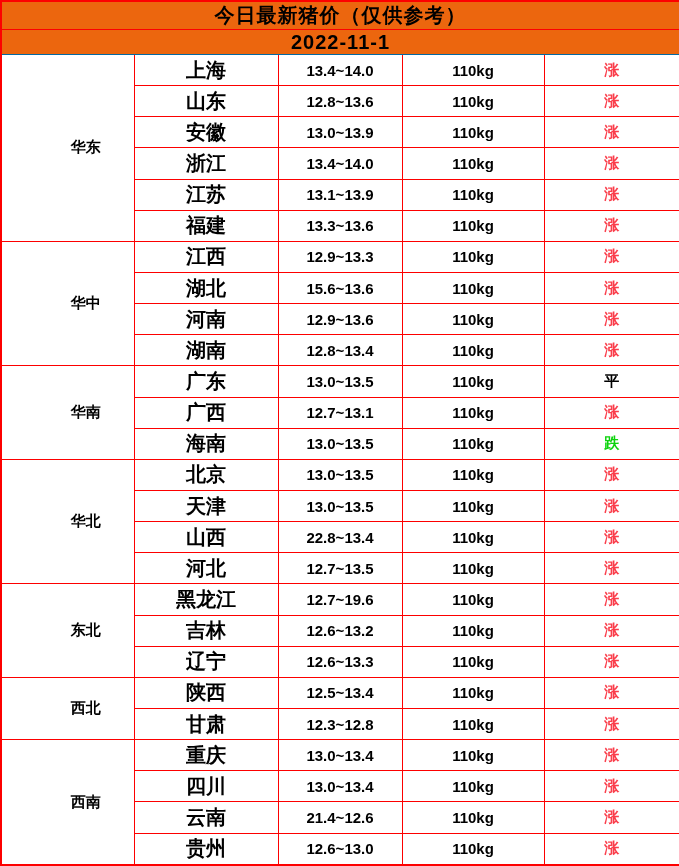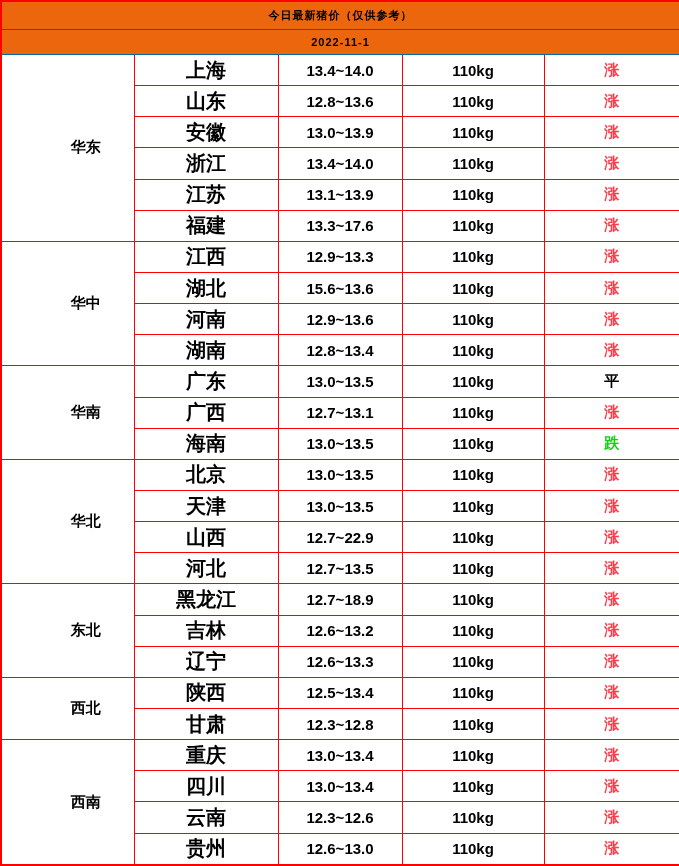--- a/index.html
+++ b/index.html
@@ -26,21 +26,21 @@
     text-align: center;
     vertical-align: middle;
     font-size: 14px;
     font-weight: 700;
     padding: 0;
     overflow: hidden;
     white-space: nowrap;
   }
   tr.hdr-row td {
     background: #ec660e;
-    font-size: 11px;
+    font-size: 20px;
     letter-spacing: 1px;
   }
   td.title-cell {
     height: 27px;
   }
   td.date-cell {
     height: 24px;
     border-bottom: 1px solid #0369a1;
   }
   td.region-cell {
@@ -104,21 +104,21 @@
         <td class="trend-cell trend-up">涨</td>
       </tr>
       <tr>
         <td class="province-cell">江苏</td>
         <td class="price-cell">13.1~13.9</td>
         <td class="weight-cell">110kg</td>
         <td class="trend-cell trend-up">涨</td>
       </tr>
       <tr>
         <td class="province-cell">福建</td>
-        <td class="price-cell">13.3~17.6</td>
+        <td class="price-cell">13.3~13.6</td>
         <td class="weight-cell">110kg</td>
         <td class="trend-cell trend-up">涨</td>
       </tr>
       <tr>
         <td class="region-cell" rowspan="4">华中</td>
         <td class="province-cell">江西</td>
         <td class="price-cell">12.9~13.3</td>
         <td class="weight-cell">110kg</td>
         <td class="trend-cell trend-up">涨</td>
       </tr>
@@ -167,34 +167,34 @@
         <td class="trend-cell trend-up">涨</td>
       </tr>
       <tr>
         <td class="province-cell">天津</td>
         <td class="price-cell">13.0~13.5</td>
         <td class="weight-cell">110kg</td>
         <td class="trend-cell trend-up">涨</td>
       </tr>
       <tr>
         <td class="province-cell">山西</td>
-        <td class="price-cell">12.7~22.9</td>
+        <td class="price-cell">22.8~13.4</td>
         <td class="weight-cell">110kg</td>
         <td class="trend-cell trend-up">涨</td>
       </tr>
       <tr>
         <td class="province-cell">河北</td>
         <td class="price-cell">12.7~13.5</td>
         <td class="weight-cell">110kg</td>
         <td class="trend-cell trend-up">涨</td>
       </tr>
       <tr>
         <td class="region-cell" rowspan="3">东北</td>
         <td class="province-cell">黑龙江</td>
-        <td class="price-cell">12.7~18.9</td>
+        <td class="price-cell">12.7~19.6</td>
         <td class="weight-cell">110kg</td>
         <td class="trend-cell trend-up">涨</td>
       </tr>
       <tr>
         <td class="province-cell">吉林</td>
         <td class="price-cell">12.6~13.2</td>
         <td class="weight-cell">110kg</td>
         <td class="trend-cell trend-up">涨</td>
       </tr>
       <tr>
@@ -224,21 +224,21 @@
         <td class="trend-cell trend-up">涨</td>
       </tr>
       <tr>
         <td class="province-cell">四川</td>
         <td class="price-cell">13.0~13.4</td>
         <td class="weight-cell">110kg</td>
         <td class="trend-cell trend-up">涨</td>
       </tr>
       <tr>
         <td class="province-cell">云南</td>
-        <td class="price-cell">12.3~12.6</td>
+        <td class="price-cell">21.4~12.6</td>
         <td class="weight-cell">110kg</td>
         <td class="trend-cell trend-up">涨</td>
       </tr>
       <tr>
         <td class="province-cell">贵州</td>
         <td class="price-cell">12.6~13.0</td>
         <td class="weight-cell">110kg</td>
         <td class="trend-cell trend-up">涨</td>
       </tr>
     </tbody>

